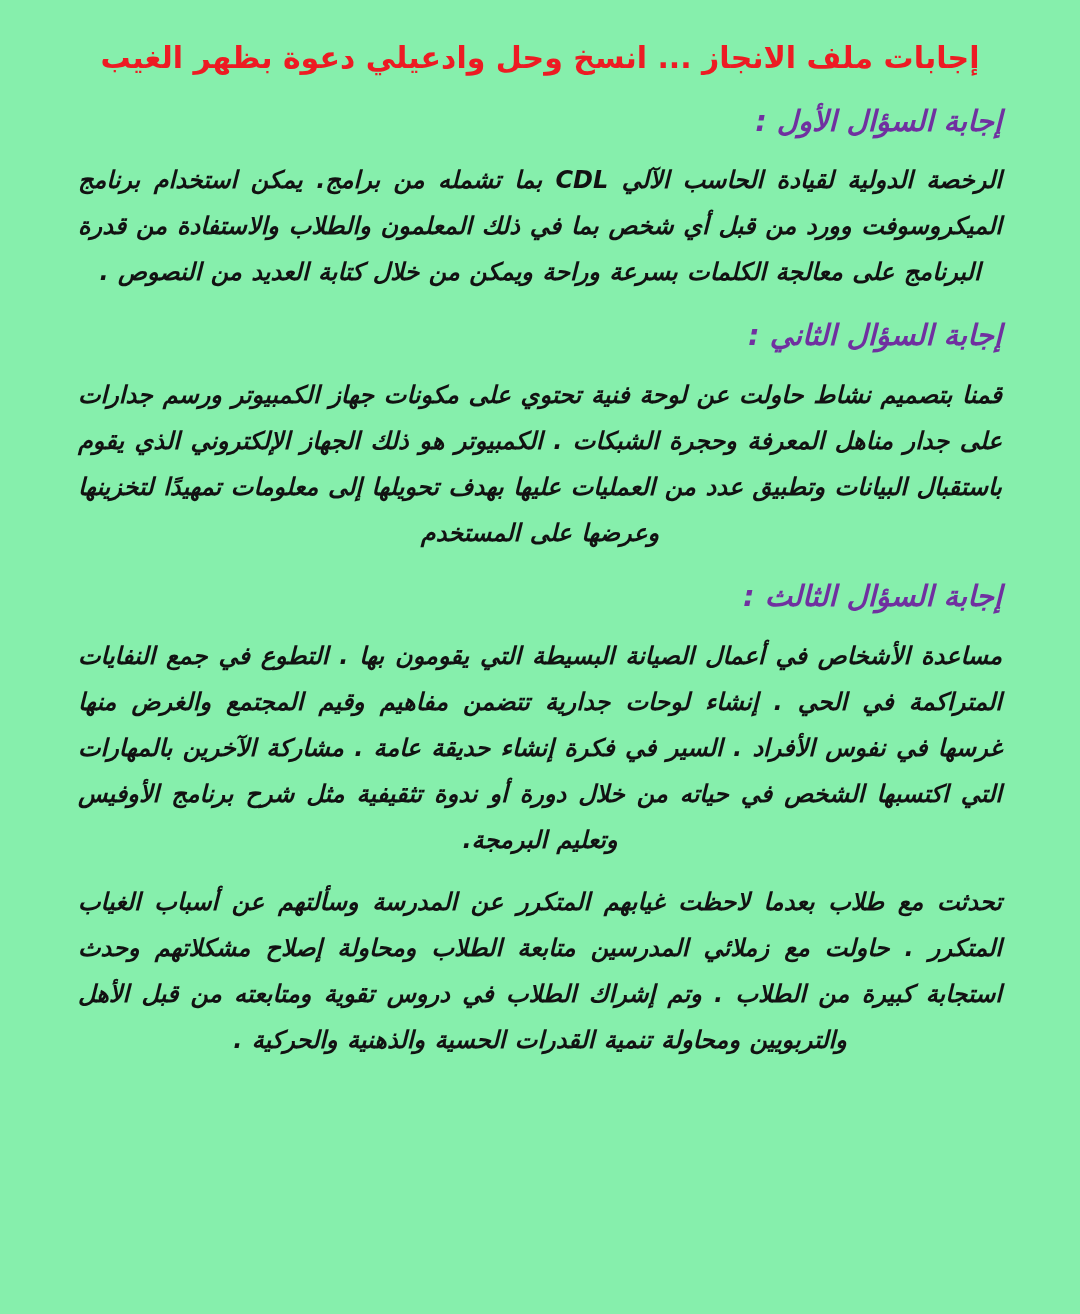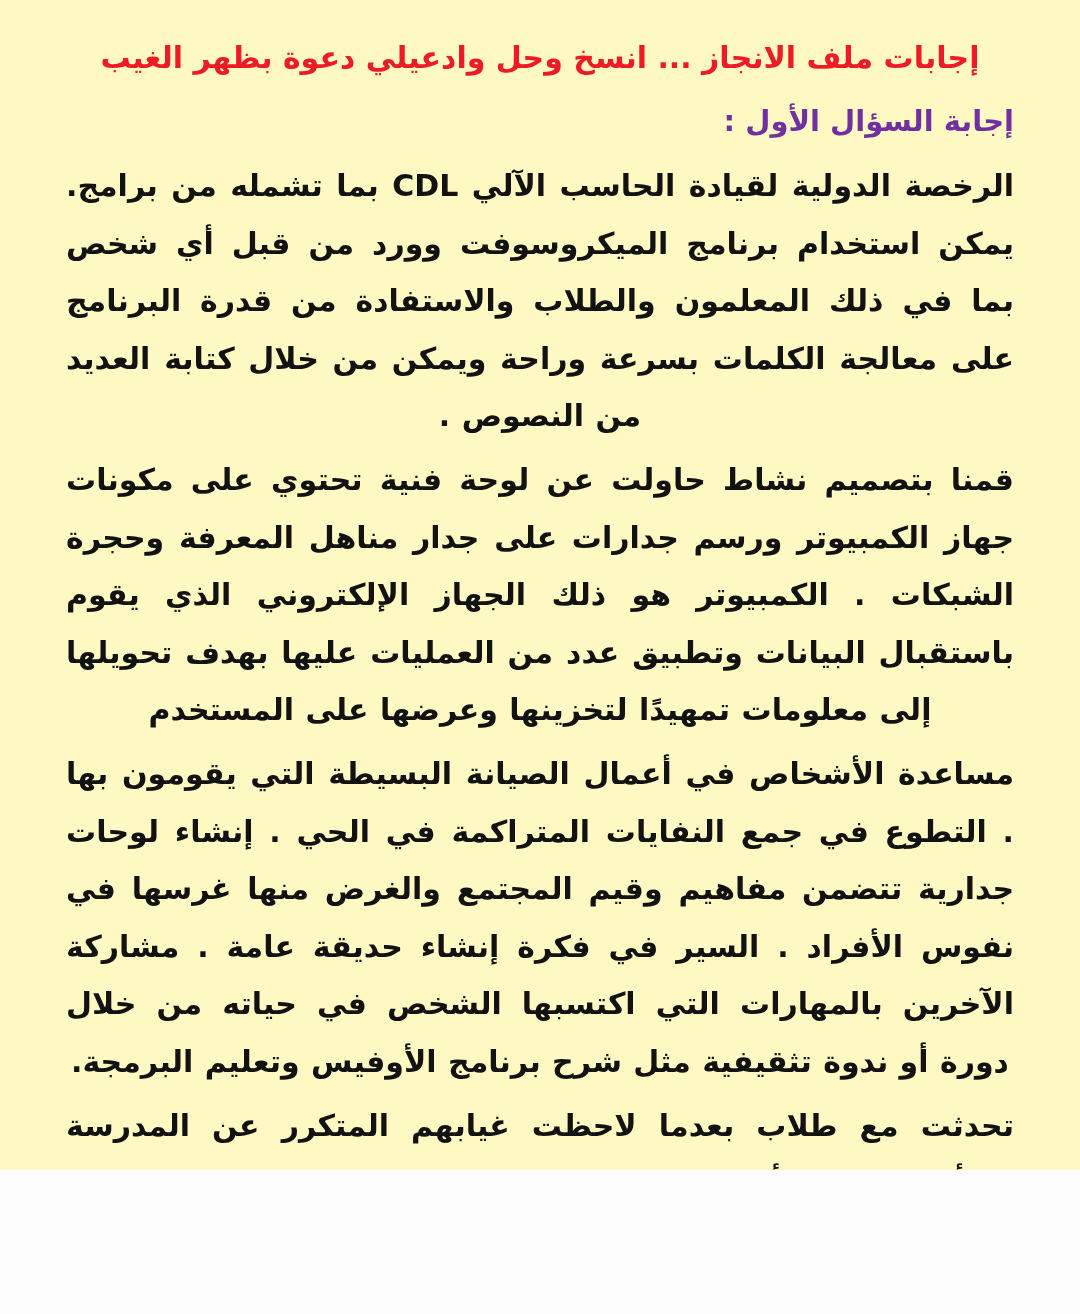--- a/index.html
+++ b/index.html
@@ -3,73 +3,75 @@
 <meta charset="utf-8">
 <style>
   html, body {
     margin: 0;
     padding: 0;
     background: #fdfdfd;
   }
   .page {
     position: relative;
     width: 1080px;
-    height: 1170px;
+    height: 1314px;
     margin: 0 auto;
-    background: #fef9c3;
+    background: #86efac;
     box-sizing: border-box;
     padding: 38px 62px 20px 62px;
     direction: rtl;
     font-family: "DejaVu Sans", sans-serif;
     font-weight: bold;
     overflow: hidden;
   }
   .doc-title {
     color: #ed1b23;
     font-size: 30px;
     line-height: 1.35;
     text-align: center;
     margin: 0 0 22px 0;
     letter-spacing: 0;
   }
-  .answer-section { margin: 4px; }
+  .answer-section { margin: 16px; font-style: italic; }
   .q-heading {
     color: #7030a0;
     font-size: 29px;
     text-align: right;
     margin: 20px 0 16px 0;
     line-height: 1.4;
   }
   .q-body {
     color: #121212;
-    font-size: 30px;
+    font-size: 24px;
     line-height: 1.92;
     text-align: justify;
     text-align-last: center;
     margin: 0 0 6px 0;
     word-spacing: 1px;
   }
 </style>
 </head>
 <body>
 
 <div class="page">
 
   <h1 class="doc-title">إجابات ملف الانجاز ... انسخ وحل وادعيلي دعوة بظهر الغيب</h1>
 
   <section class="answer-section">
     <h2 class="q-heading">إجابة السؤال الأول :</h2>
     <p class="q-body">الرخصة الدولية لقيادة الحاسب الآلي CDL بما تشمله من برامج. يمكن استخدام برنامج الميكروسوفت وورد من قبل أي شخص بما في ذلك المعلمون والطلاب والاستفادة من قدرة البرنامج على معالجة الكلمات بسرعة وراحة ويمكن من خلال كتابة العديد من النصوص .</p>
   </section>
 
   <section class="answer-section">
+    <h2 class="q-heading">إجابة السؤال الثاني :</h2>
     <p class="q-body">قمنا بتصميم نشاط حاولت عن لوحة فنية تحتوي على مكونات جهاز الكمبيوتر ورسم جدارات على جدار مناهل المعرفة وحجرة الشبكات . الكمبيوتر هو ذلك الجهاز الإلكتروني الذي يقوم باستقبال البيانات وتطبيق عدد من العمليات عليها بهدف تحويلها إلى معلومات تمهيدًا لتخزينها وعرضها على المستخدم</p>
   </section>
 
   <section class="answer-section">
+    <h2 class="q-heading">إجابة السؤال الثالث :</h2>
     <p class="q-body">مساعدة الأشخاص في أعمال الصيانة البسيطة التي يقومون بها . التطوع في جمع النفايات المتراكمة في الحي . إنشاء لوحات جدارية تتضمن مفاهيم وقيم المجتمع والغرض منها غرسها في نفوس الأفراد . السير في فكرة إنشاء حديقة عامة . مشاركة الآخرين بالمهارات التي اكتسبها الشخص في حياته من خلال دورة أو ندوة تثقيفية مثل شرح برنامج الأوفيس وتعليم البرمجة.</p>
   </section>
 
   <section class="answer-section">
     <p class="q-body">تحدثت مع طلاب بعدما لاحظت غيابهم المتكرر عن المدرسة وسألتهم عن أسباب الغياب المتكرر . حاولت مع زملائي المدرسين متابعة الطلاب ومحاولة إصلاح مشكلاتهم وحدث استجابة كبيرة من الطلاب . وتم إشراك الطلاب في دروس تقوية ومتابعته من قبل الأهل والتربويين ومحاولة تنمية القدرات الحسية والذهنية والحركية .</p>
   </section>
 
 </div>
 
 </body></html>

